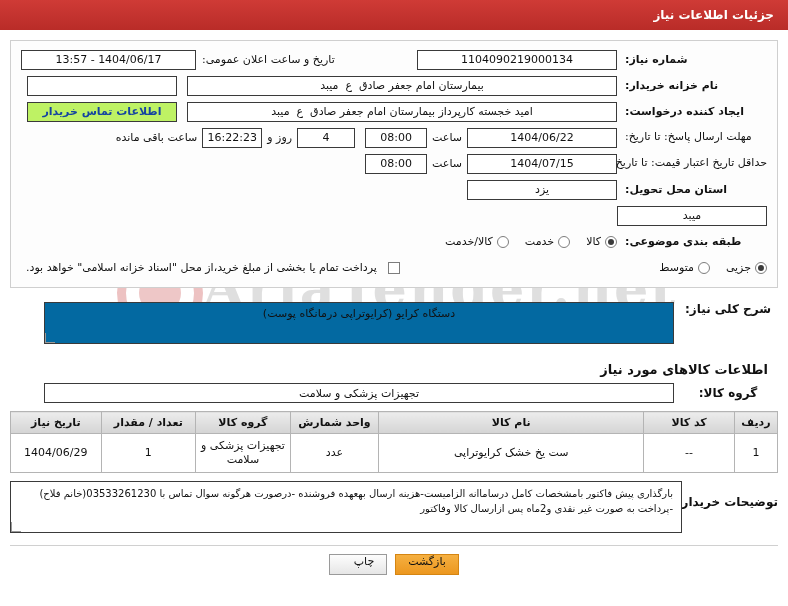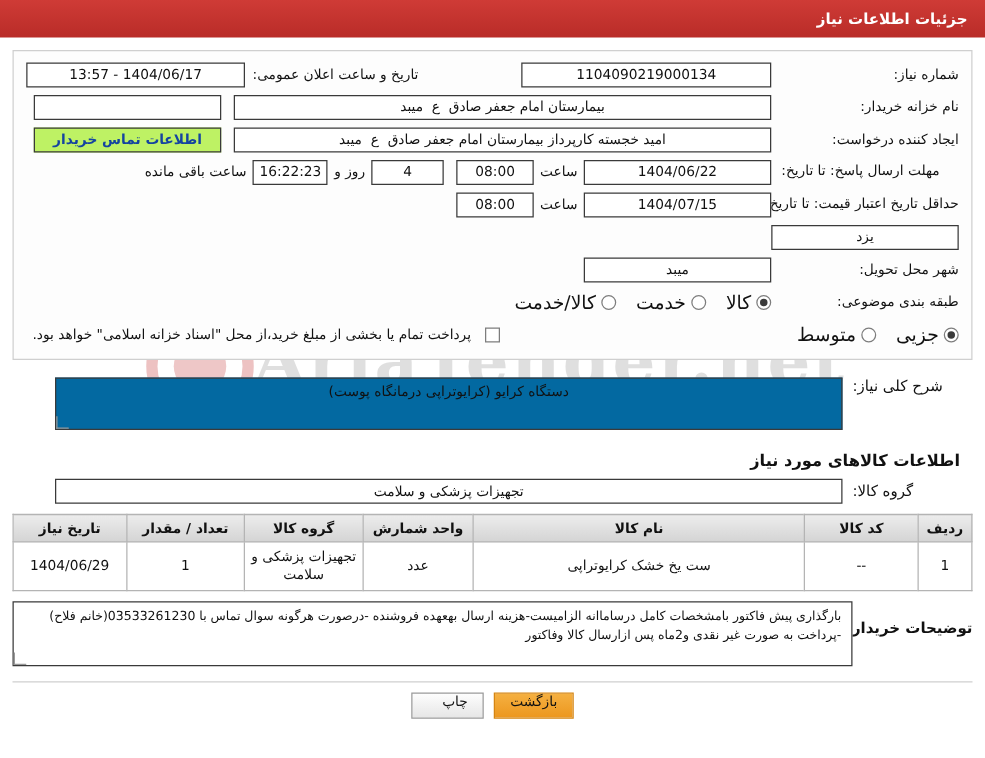--- a/index.html
+++ b/index.html
@@ -88,22 +88,23 @@
   }
   .lbl {
     font-size: 11px;
     color: #111;
     text-align: left;
     padding-left: 6px;
     white-space: nowrap;
   }
   .lbl-w {
     width: 150px;
-    text-align: right;
+    text-align: left;
     padding-left: 8px;
+    font-weight: bold;
   }
   .lbl-w2 { width: 150px; text-align: left; padding-left: 8px; line-height: 1.15; }
 
   input.fld {
     border: 1px solid #3a3a3a;
     background: #ffffff;
     height: 20px;
     font-size: 11px;
     font-family: "DejaVu Sans", "Liberation Sans", sans-serif;
     color: #111;
@@ -157,46 +158,46 @@
   }
   .rad.on::after {
     content: "";
     position: absolute;
     width: 6px; height: 6px;
     background: #3a3a3a;
     border-radius: 50%;
     left: 2px; top: 2px;
   }
   .rad-item { display: flex; align-items: center; margin-left: 16px; }
-  .rad-item span { font-size: 15px; color: #111; }
+  .rad-item span { font-size: 11px; color: #111; }
 
   .chk {
     width: 12px; height: 12px;
     border: 1px solid #7d7d7d;
     background: #fff;
     display: inline-block;
     margin-left: 6px;
     flex: none;
   }
 
   
   .sec2 {
     position: relative;
     margin: 8px 10px 0 10px;
     padding: 6px 4px 0 4px;
     z-index: 10;
   }
   .sec-label {
     font-size: 12px;
-    font-weight: normal;
+    font-weight: bold;
     color: #111;
     white-space: nowrap;
     padding-left: 8px;
     width: 100px;
-    text-align: left;
+    text-align: center;
   }
   .textarea-box {
     border: 1px solid #3a3a3a;
     background: #0369a1;
     width: 630px;
     height: 42px;
     font-size: 11px;
     color: #111;
     padding: 4px 8px 0 8px;
     position: relative;
@@ -367,25 +368,25 @@
     </div>
 
     <div class="row">
       <div class="lbl lbl-w2">حداقل تاریخ اعتبار قیمت: تا تاریخ:</div>
       <input class="fld f-mid" readonly="" value="1404/07/15" style="">
       <div class="inline-lbl">ساعت</div>
       <input class="fld f-time" readonly="" value="08:00" style="">
     </div>
 
     <div class="row">
+      <div class="lbl lbl-w">استان محل تحویل:</div>
       <input class="fld f-city" readonly="" value="یزد" style="">
     </div>
 
     <div class="row">
-      <div class="lbl lbl-w">شهر محل تحویل:</div>
       <input class="fld f-city" readonly="" value="میبد" style="">
     </div>
 
     <div class="row">
       <div class="lbl lbl-w">طبقه بندی موضوعی:</div>
       <div class="radio-group">
         <label class="rad-item">
           <span class="rad on"></span>
           <span>کالا</span>
         </label>

